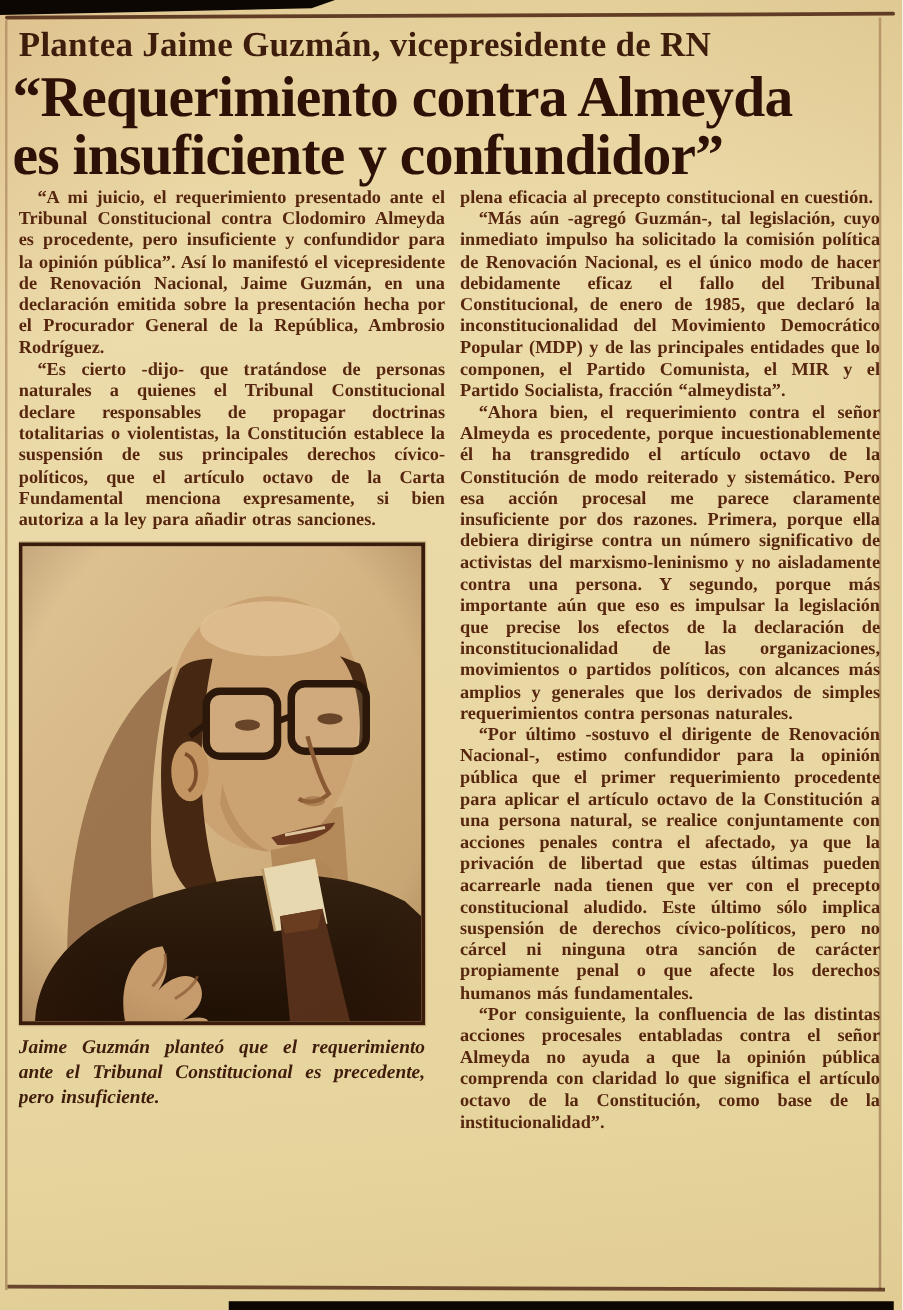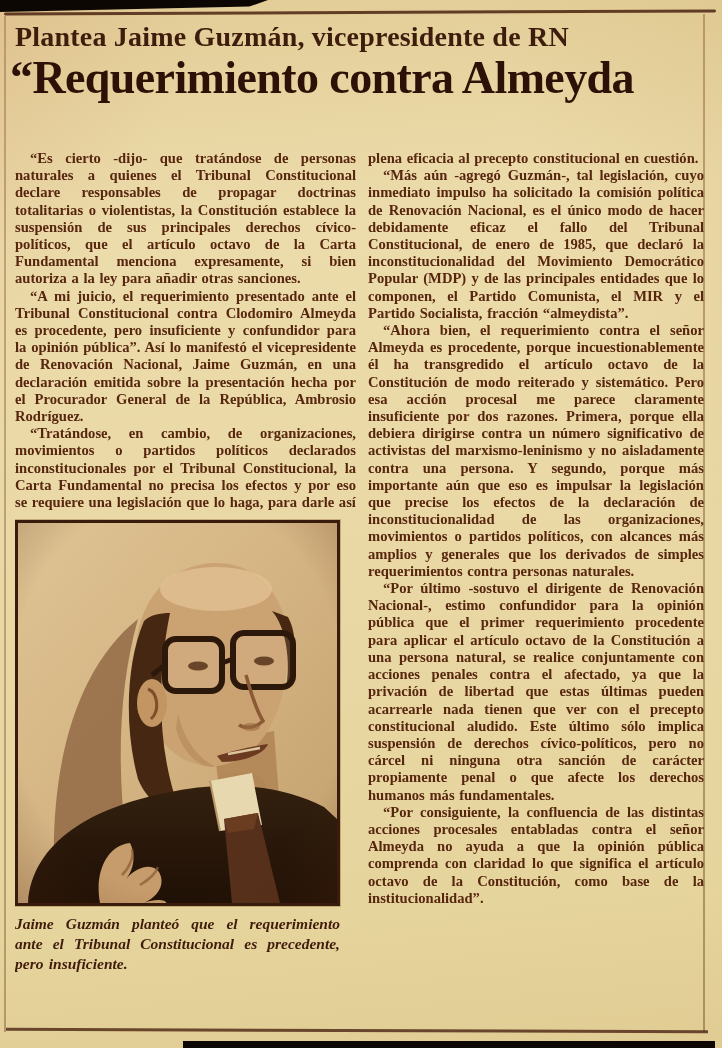--- a/index.html
+++ b/index.html
@@ -49,26 +49,25 @@
 
 <div class="page">
 
   <div class="top-wedge"></div>
   <div class="top-rule"></div>
   <div class="edge-left"></div>
   <div class="edge-right"></div>
 
   <div class="kicker">Plantea Jaime Guzmán, vicepresidente de RN</div>
 
-  <h1 class="headline"><span>“Requerimiento contra Almeyda</span><br></h1>
+  <h1 class="headline"><span>“Requerimiento contra Almeyda</span><br><span>es insuficiente y confundidor”</span></h1>
 
   <div class="col col-left">
+    <p>“A mi juicio, el requerimiento presentado ante el Tribunal Constitucional contra Clodomiro Almeyda es procedente, pero insuficiente y confundidor para la opinión pública”. Así lo manifestó el vicepresidente de Renovación Nacional, Jaime Guzmán, en una declaración emitida sobre la presentación hecha por el Procurador General de la República, Ambrosio Rodríguez.</p>
     <p>“Es cierto -dijo- que tratándose de personas naturales a quienes el Tribunal Constitucional declare responsables de propagar doctrinas totalitarias o violentistas, la Constitución establece la suspensión de sus principales derechos cívico-políticos, que el artículo octavo de la Carta Fundamental menciona expresamente, si bien autoriza a la ley para añadir otras sanciones.</p>
-    <p>“A mi juicio, el requerimiento presentado ante el Tribunal Constitucional contra Clodomiro Almeyda es procedente, pero insuficiente y confundidor para la opinión pública”. Así lo manifestó el vicepresidente de Renovación Nacional, Jaime Guzmán, en una declaración emitida sobre la presentación hecha por el Procurador General de la República, Ambrosio Rodríguez.</p>
-    <p>“Tratándose, en cambio, de organizaciones, movimientos o partidos políticos declarados inconstitucionales por el Tribunal Constitucional, la Carta Fundamental no precisa los efectos y por eso se requiere una legislación que lo haga, para darle así</p>
 
     <figure class="photo-fig">
       <div class="photo-frame">
         <svg viewBox="0 0 319 380" preserveAspectRatio="none">
           <defs>
             <linearGradient id="pbg" x1="0" y1="0" x2="1" y2="1">
               <stop offset="0" stop-color="#dfc494"></stop>
               <stop offset="0.5" stop-color="#d4b382"></stop>
               <stop offset="1" stop-color="#c3a06d"></stop>
             </linearGradient>

